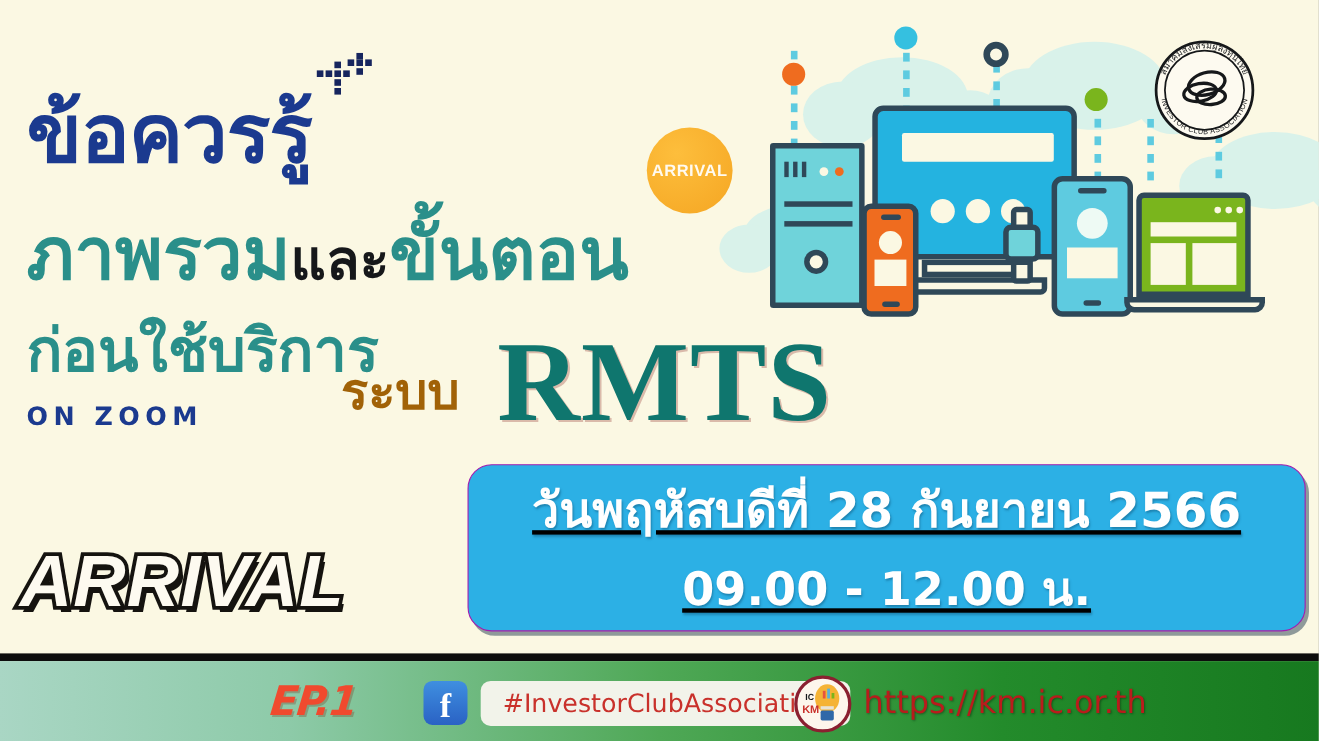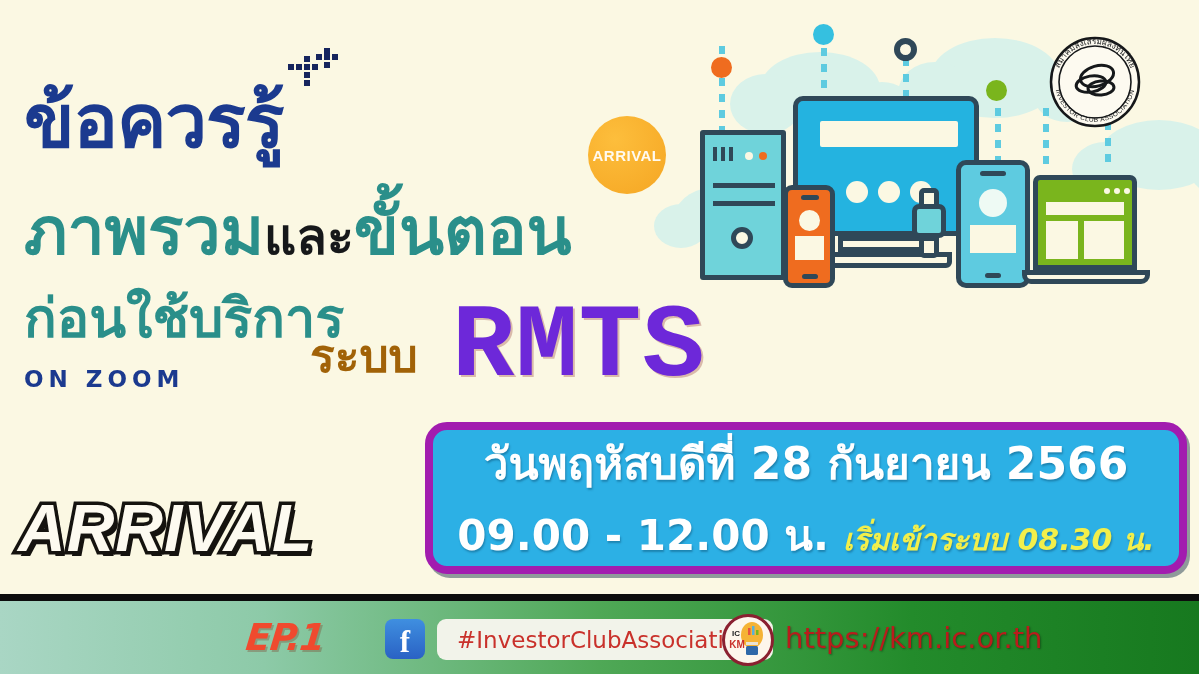--- a/index.html
+++ b/index.html
@@ -193,22 +193,22 @@
     font-size: 54px; color: #2a8f8a; font-weight: bold; white-space: nowrap;
     font-family: Liberation Serif, serif;
   }
   .h-rabob {
     position: absolute; left: 310px; top: 319px;
     font-size: 46px; color: #a16207; font-weight: bold;
     font-family: "DejaVu Sans", sans-serif;
   }
   .h-rmts {
     position: absolute; left: 452px; top: 288px;
-    font-size: 104px; color: #6d28d9; font-weight: bold;
-    font-family: Liberation Mono, monospace; letter-spacing: 1px;
+    font-size: 104px; color: #0f766e; font-weight: bold;
+    font-family: Liberation Serif, serif; letter-spacing: 1px;
     text-shadow: 2px 2px 0 rgba(120,0,0,.25);
   }
 
   
   .on-zoom {
     position: absolute; left: 24px; top: 366px;
     font-size: 23px; color: #1b3a8f; font-weight: bold;
     letter-spacing: 5px; font-family: "DejaVu Sans", sans-serif;
   }
   .lw-sticker {
@@ -240,25 +240,25 @@
     position: absolute; left: 43px; top: 26px;
     width: 0; height: 0;
     border-top: 11px solid transparent;
     border-bottom: 11px solid transparent;
     border-left: 17px solid #e9eef2;
   }
 
   
   .date-panel {
     position: absolute; left: 425px; top: 422px; width: 762px; height: 152px;
-    background: #2cb0e5; border: 8px solid #a21caf; border-radius: 22px;
+    background: #2cb0e5; border: 1px solid #a21caf; border-radius: 22px;
     box-shadow: 3px 4px 0 rgba(10,40,65,.45);
     box-sizing: border-box;
     display: flex; flex-direction: column;
-    align-items: center; justify-content: center;
+    align-items: center; justify-content: center; text-decoration: underline;
   }
   .date-line {
     color: #ffffff; font-size: 44px; font-weight: bold; white-space: nowrap;
     font-family: "DejaVu Sans", sans-serif;
     text-shadow: 1px 2px 2px rgba(0,50,80,.35);
     margin-bottom: 4px;
   }
   .time-line {
     display: flex; align-items: baseline; white-space: nowrap;
     text-shadow: 1px 2px 2px rgba(0,50,80,.35);
@@ -454,21 +454,20 @@
   <div class="lw-sticker">
     <div class="lw-row" style="left:14px; top:84px;">
       <span class="lw-text lw-web">ARRIVAL</span>
     </div>
   </div>
 
   <div class="date-panel">
     <div class="date-line">วันพฤหัสบดีที่ 28 กันยายน 2566</div>
     <div class="time-line">
       <span class="time-main">09.00 - 12.00 น.</span>
-      <span class="time-note">เริ่มเข้าระบบ 08.30 น.</span>
     </div>
   </div>
 
   <div class="footer-divider"></div>
   <div class="footer"></div>
 
   <div class="ep">EP.1</div>
 
   <div class="fb-icon">
     <span>f</span>

